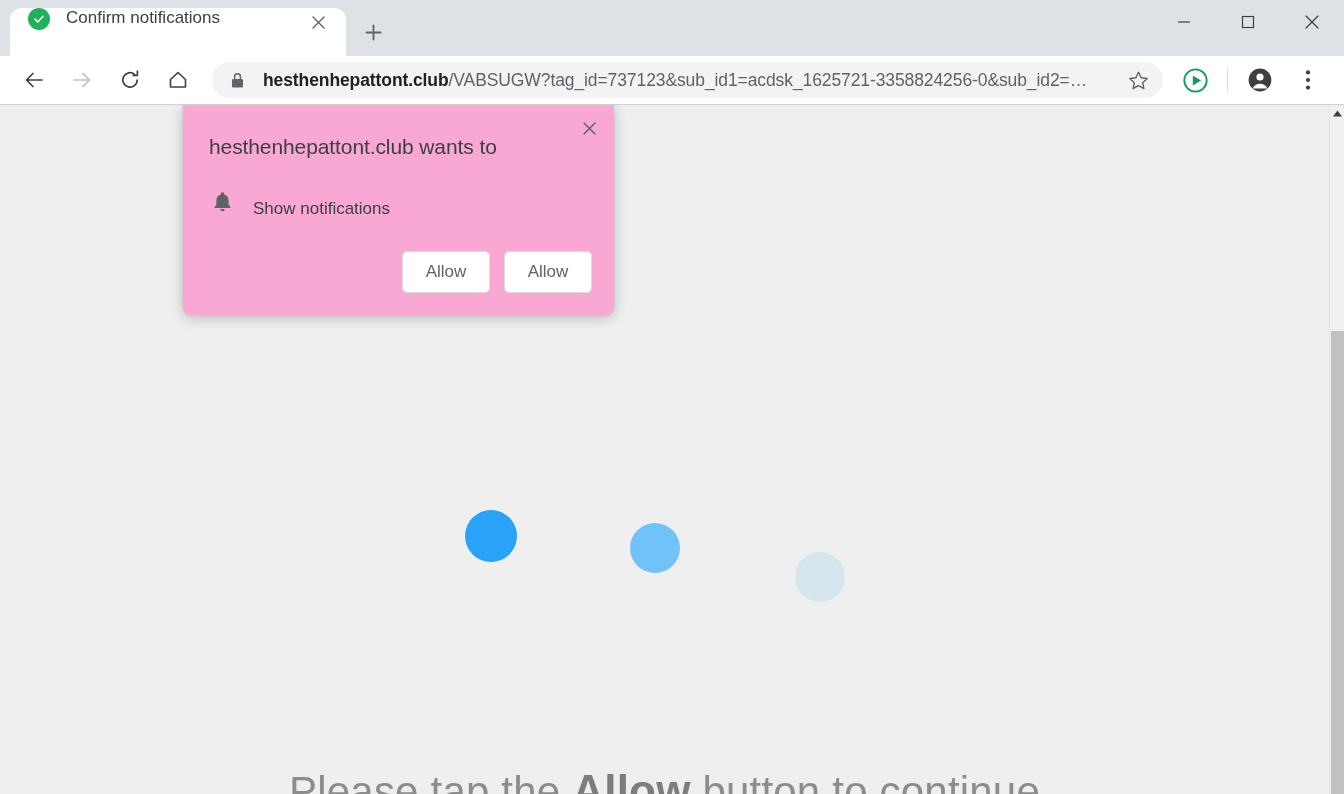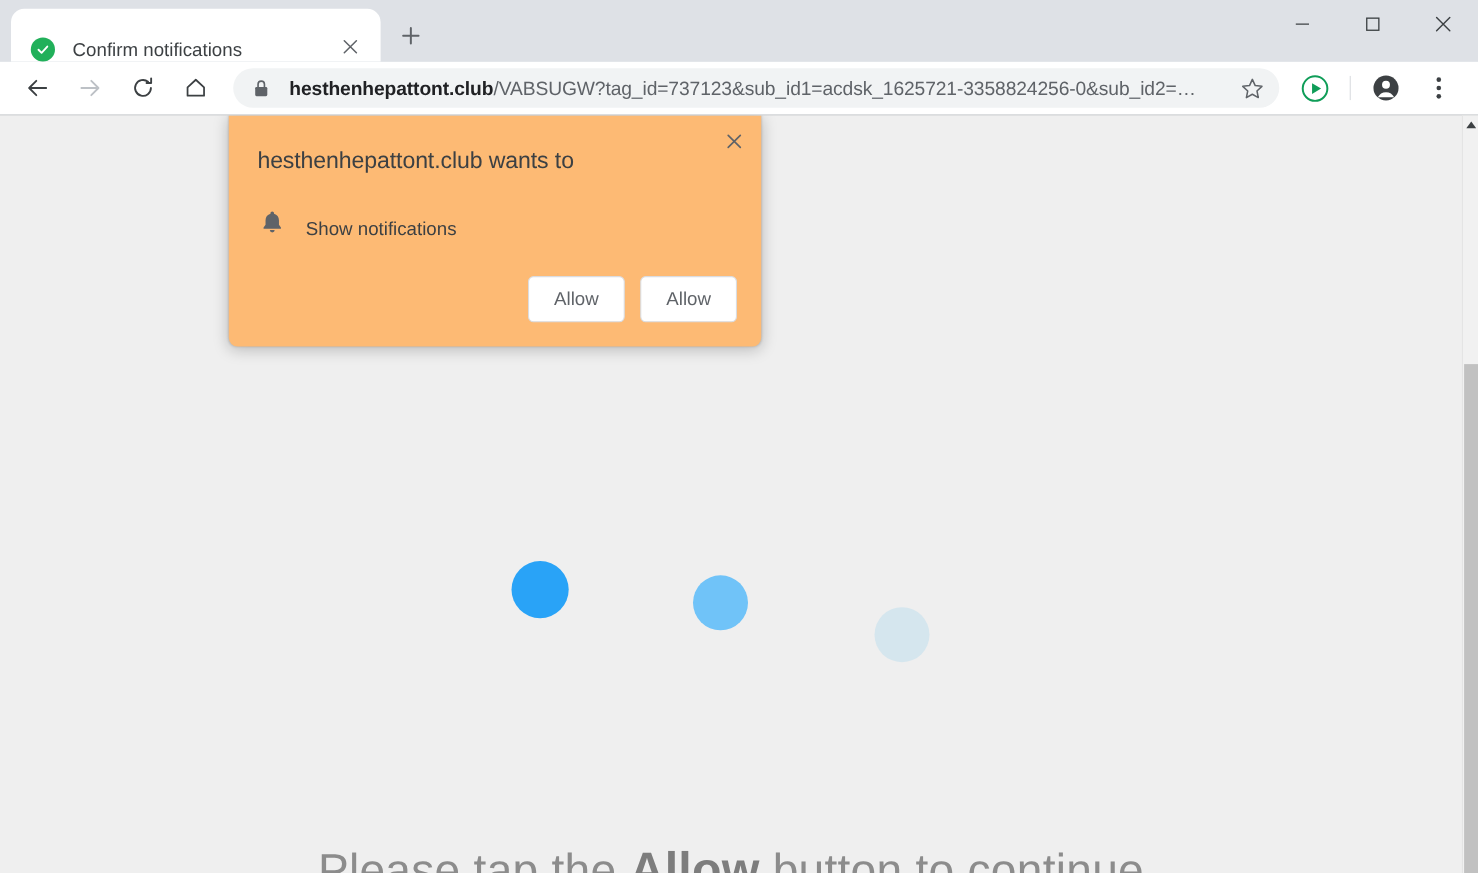--- a/index.html
+++ b/index.html
@@ -27,21 +27,21 @@
     align-items: flex-end;
     padding-left: 10px;
     background: #dee1e6;
   }
   .tab {
     width: 336px;
     height: 48px;
     background: #ffffff;
     border-radius: 12px 12px 0 0;
     display: flex;
-    align-items: flex-end;
+    align-items: flex-start;
     padding: 0 14px 0 18px;
     position: relative;
   }
   .tab-favicon {
     width: 22px; height: 22px;
     border-radius: 50%;
     background: #21b05a;
     display: flex;
     align-items: center;
     justify-content: center;
@@ -197,24 +197,24 @@
     top: 226px;
     left: 1px;
     width: 13px;
     bottom: 0;
     background: #c1c1c1;
   }
 
   
   .perm-dialog {
     position: absolute;
-    left: 208px;
+    left: 183px;
     top: 0px;
-    width: 484px;
-    background: #fdba74;
+    width: 431px;
+    background: #f9a8d4;
     border-radius: 0 0 8px 8px;
     box-shadow: 0 3px 14px rgba(0,0,0,0.22), 0 0 2px rgba(0,0,0,0.12);
     padding: 30px 22px 22px 26px;
     z-index: 30;
   }
   .perm-close {
     position: absolute;
     top: 8px; right: 10px;
     width: 30px; height: 30px;
     display: flex; align-items: center; justify-content: center;

